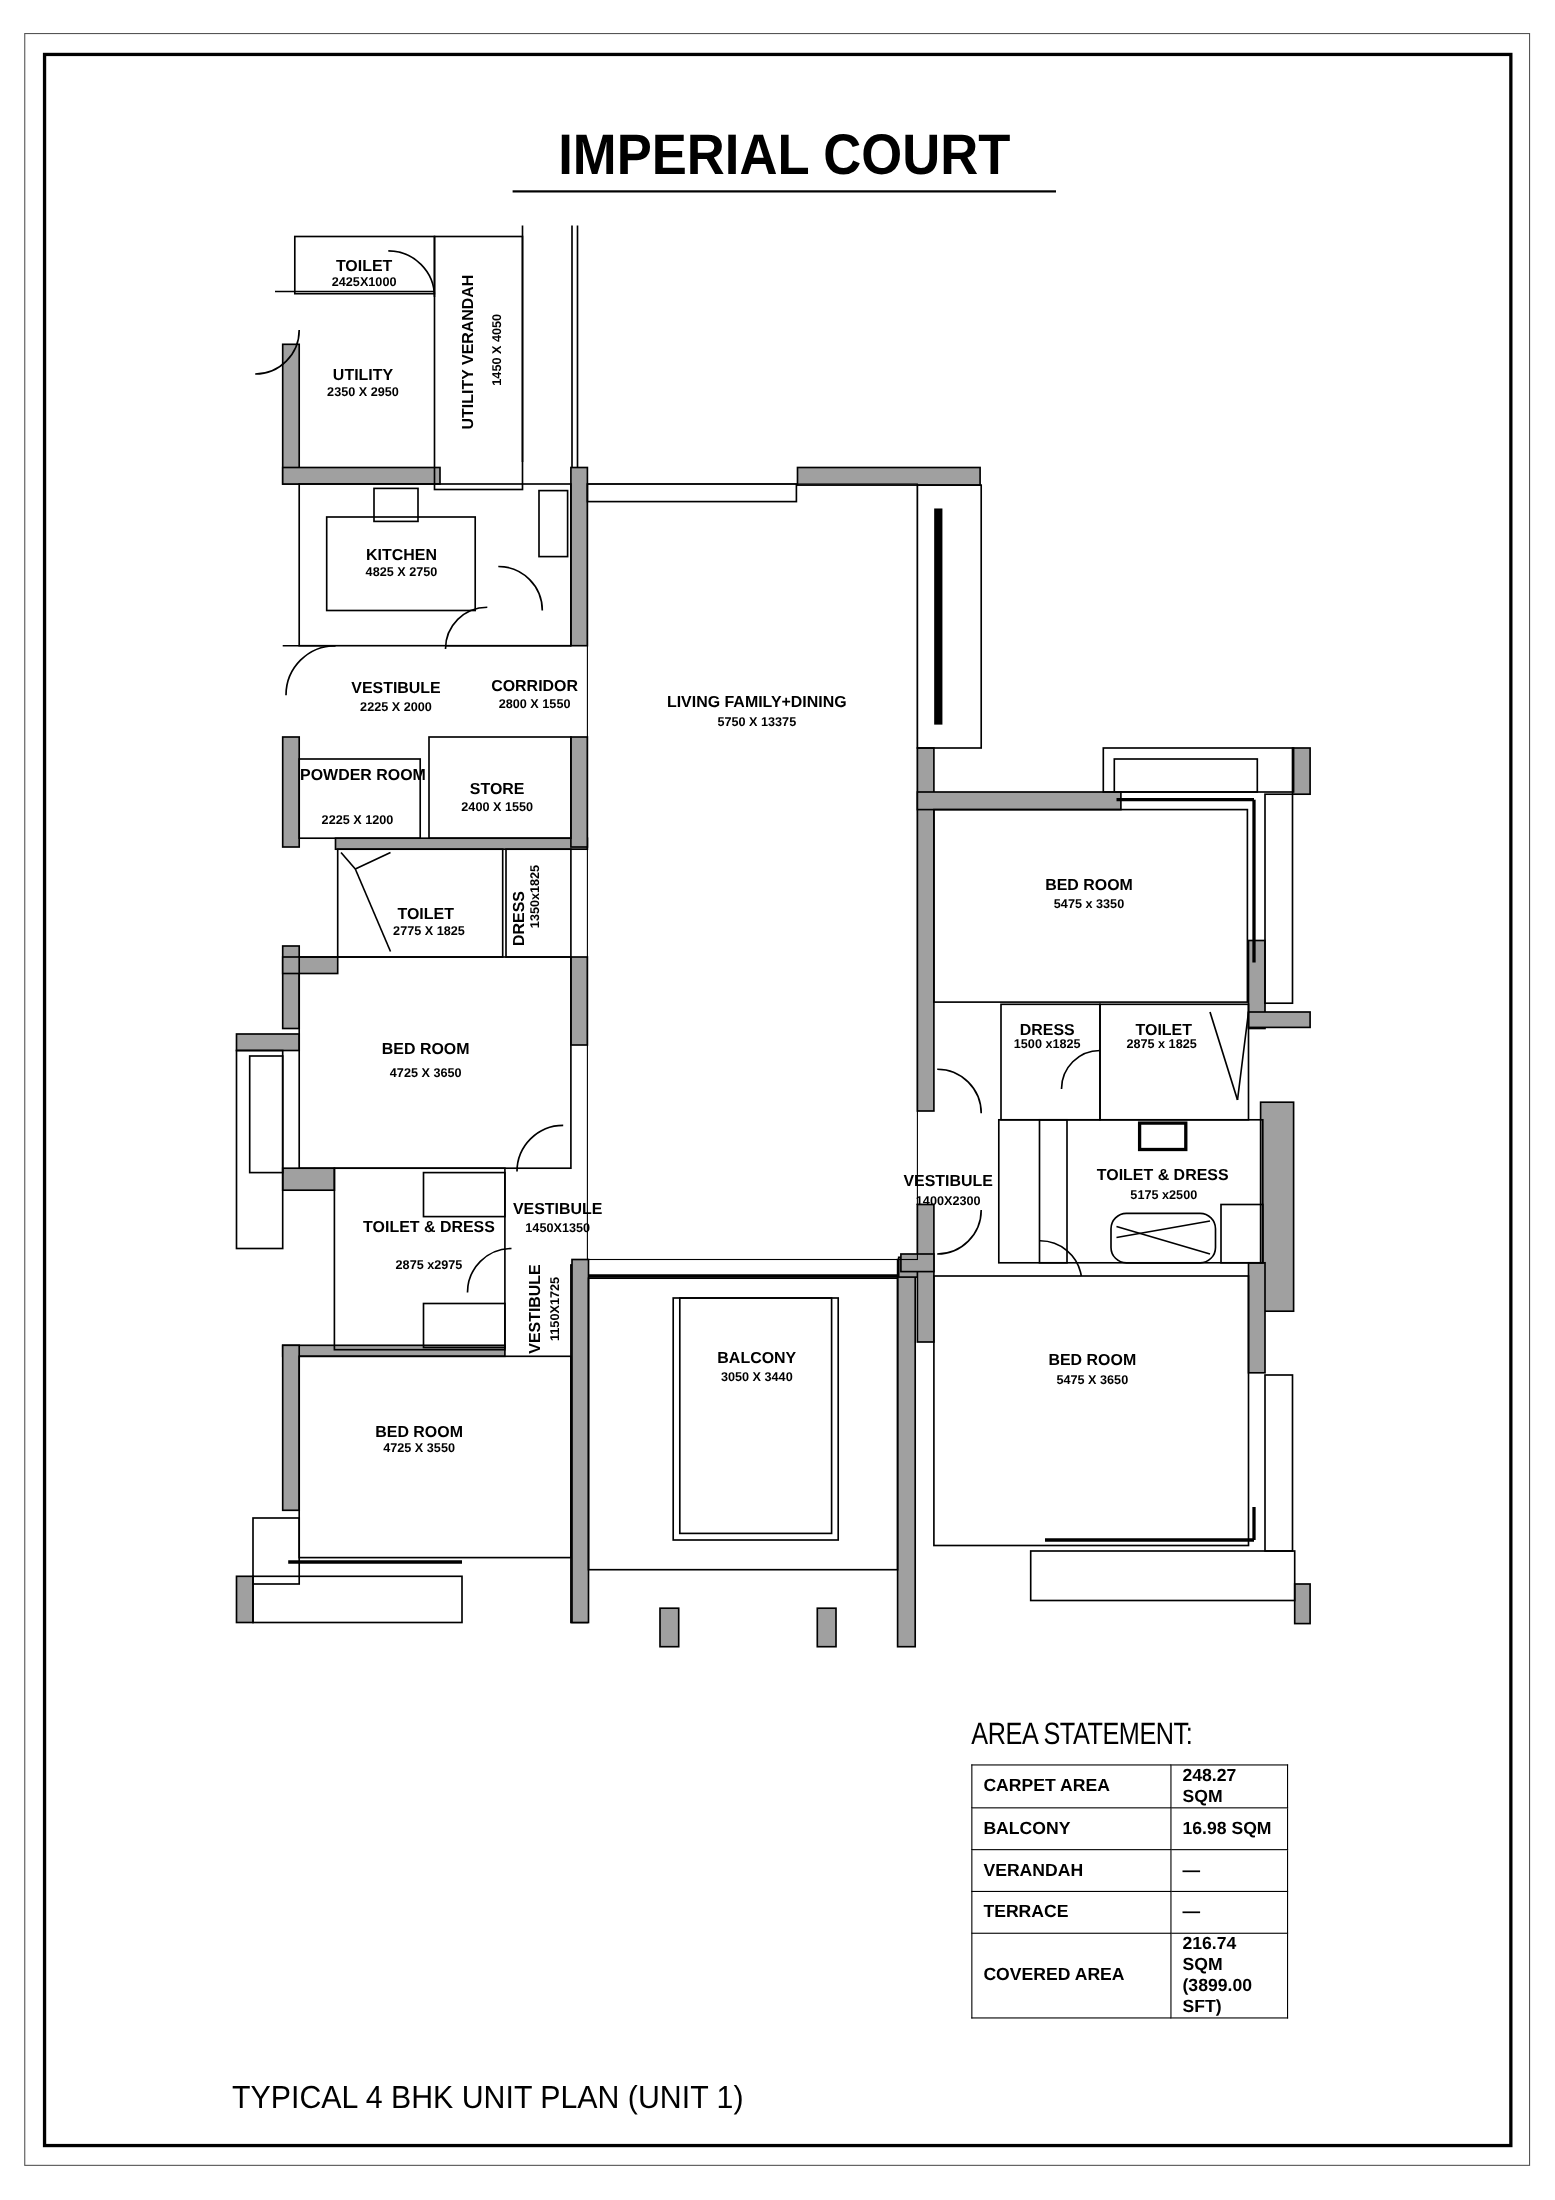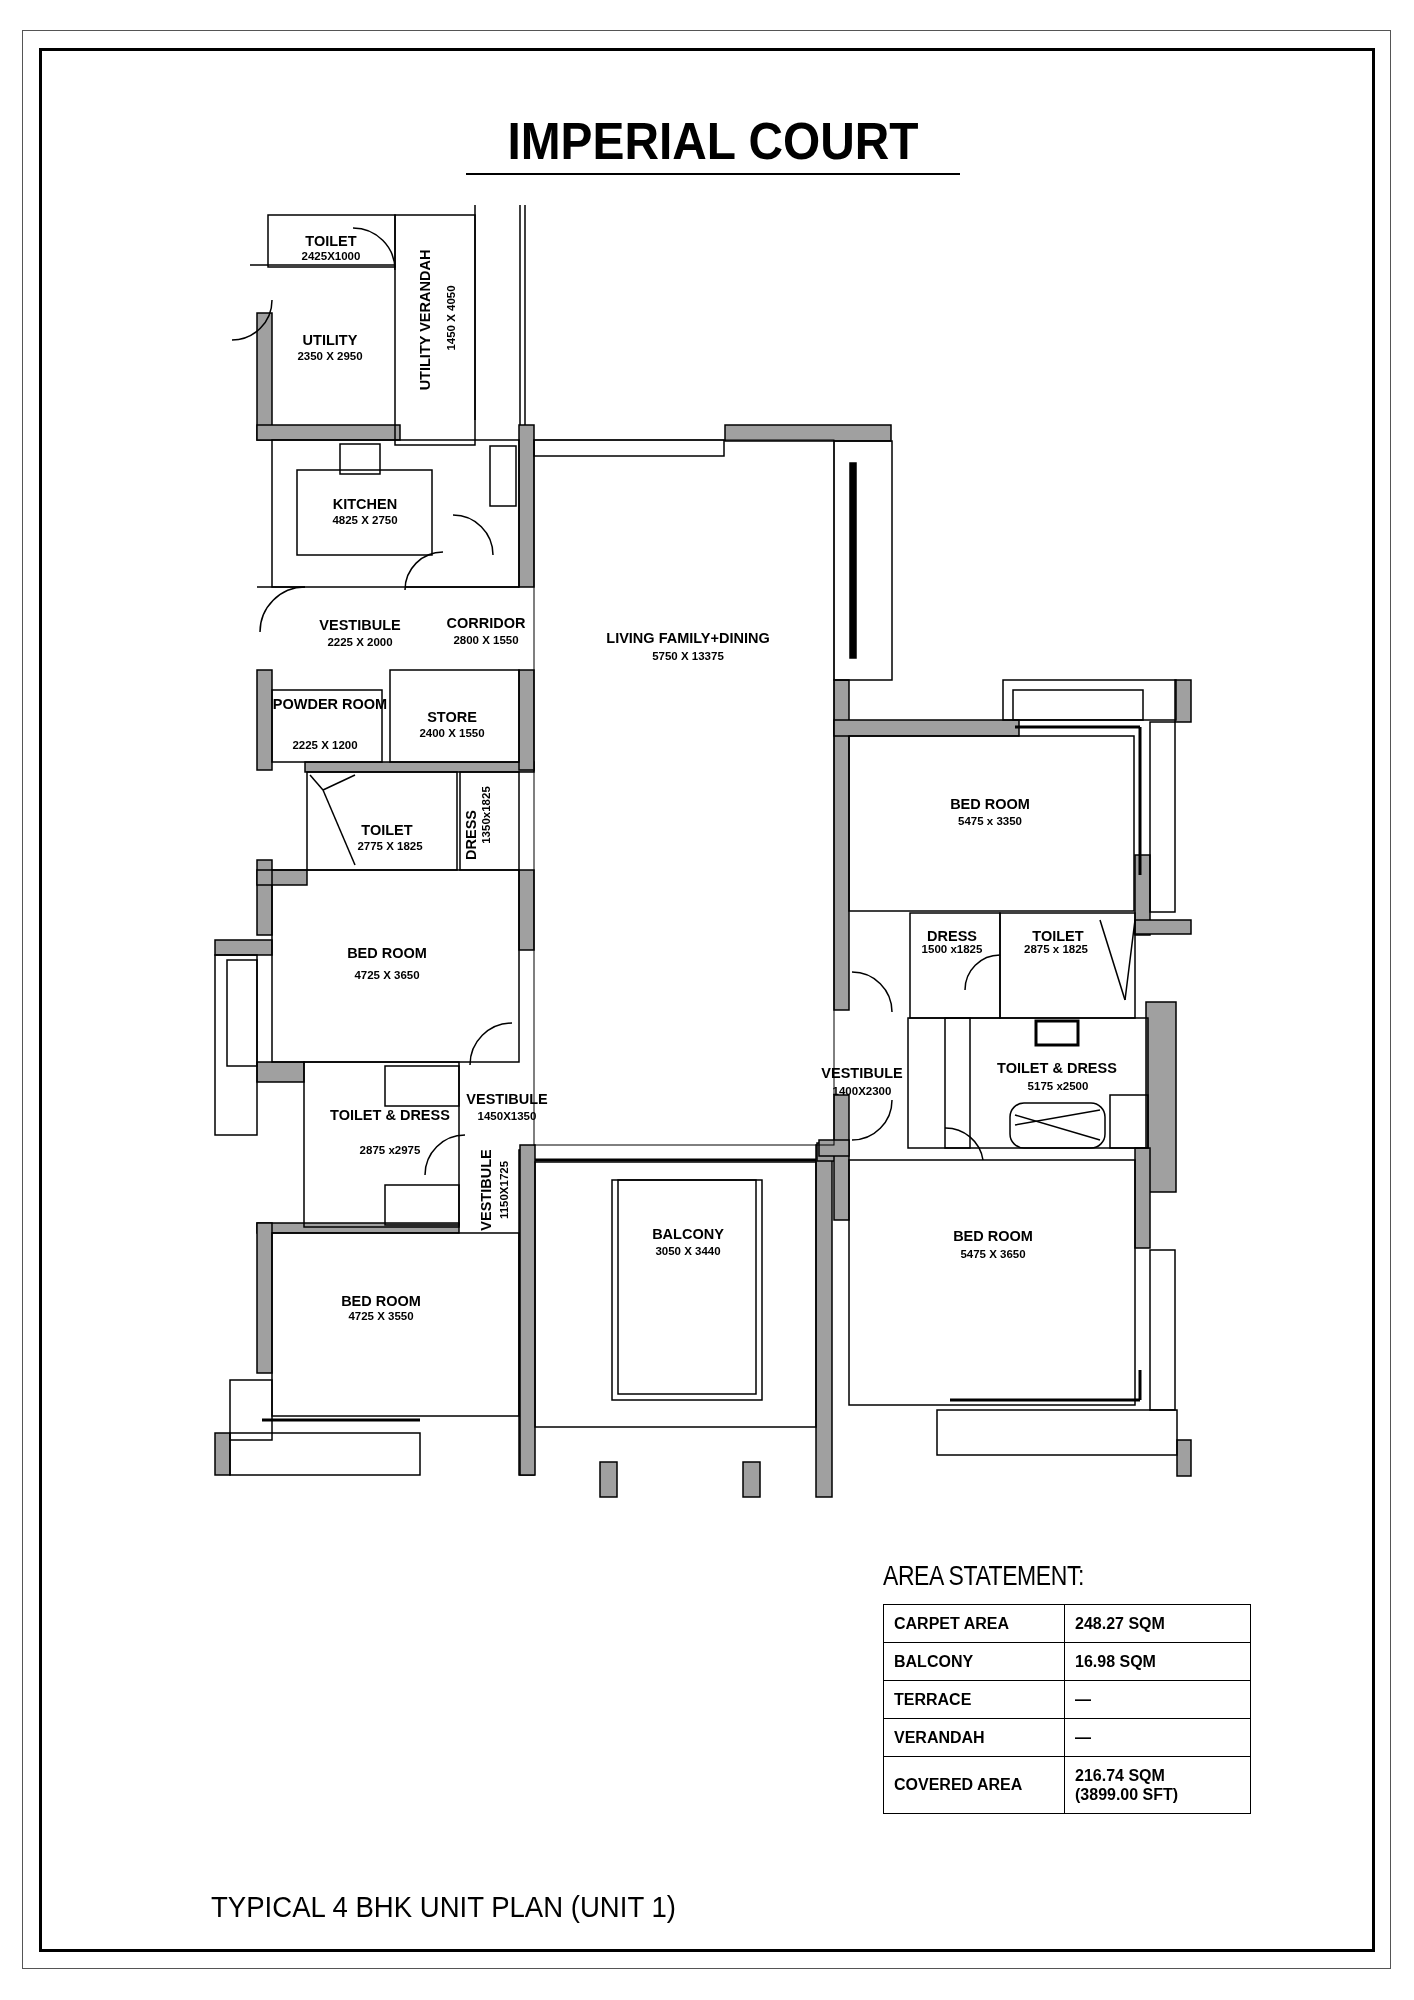--- a/index.html
+++ b/index.html
@@ -6,21 +6,21 @@
   body{width:1414px;height:2000px;position:relative;overflow:hidden;font-family:"Liberation Sans",sans-serif;color:#000;}
   .frame-outer{position:absolute;left:22px;top:30px;width:1369px;height:1939px;border:1.5px solid #555;box-sizing:border-box;}
   .frame-inner{position:absolute;left:39px;top:48px;width:1336px;height:1904px;border:3px solid #000;box-sizing:border-box;}
   .title{position:absolute;left:466px;top:112px;width:494px;text-align:center;font-family:"Liberation Sans",sans-serif;font-weight:bold;font-size:52px;line-height:58px;letter-spacing:0px;transform:scaleX(0.92);transform-origin:center;}
   .title-underline{position:absolute;left:466px;top:173px;width:494px;height:2px;background:#000;}
   .plan{position:absolute;left:0;top:0;width:1414px;height:2000px;}
   .plan text{font-family:"Liberation Sans",sans-serif;font-weight:bold;fill:#000;}
   .room-name{font-size:14.5px;}
   .room-dim{font-size:11.5px;}
   .area-title{position:absolute;left:883px;top:1560px;font-family:"Liberation Sans",sans-serif;font-size:28px;line-height:32px;transform:scaleX(0.82);transform-origin:left;letter-spacing:-0.5px;}
-  table.area{position:absolute;left:883px;top:1604px;width:368px;border-collapse:collapse;font-family:"Liberation Sans",sans-serif;font-weight:bold;}
+  table.area{position:absolute;left:883px;top:1604px;width:288px;border-collapse:collapse;font-family:"Liberation Sans",sans-serif;font-weight:bold;}
   table.area td{border:1.5px solid #000;font-size:16px;padding:0 10px;transform-origin:left;}
   table.area td.lbl{width:160px;text-align:left;}
   table.area td.val{text-align:left;line-height:19px;}
   table.area tr.r1 td{height:37px;}
   table.area tr.r2 td{height:56px;}
   .cap{position:absolute;left:211px;top:1890px;font-family:"Liberation Sans",sans-serif;font-size:29px;line-height:34px;transform:scaleX(0.95);transform-origin:left;}
 </style>
 </head>
 <body>
 
@@ -239,25 +239,25 @@
   <tbody>
       <tr class="r1">
     <td class="lbl">CARPET AREA</td>
     <td class="val">248.27 SQM</td>
   </tr>
   <tr class="r1">
     <td class="lbl">BALCONY</td>
     <td class="val">16.98 SQM</td>
   </tr>
   <tr class="r1">
+    <td class="lbl">VERANDAH</td>
+    <td class="val">—</td>
+  </tr>
+  <tr class="r1">
     <td class="lbl">TERRACE</td>
-    <td class="val">—</td>
-  </tr>
-  <tr class="r1">
-    <td class="lbl">VERANDAH</td>
     <td class="val">—</td>
   </tr>
   <tr class="r2">
     <td class="lbl">COVERED AREA</td>
     <td class="val"><span>216.74 SQM</span><br><span>(3899.00 SFT)</span></td>
   </tr>
 </tbody>
   </table>
 
 <div class="cap">TYPICAL 4 BHK UNIT PLAN (UNIT 1)</div>

